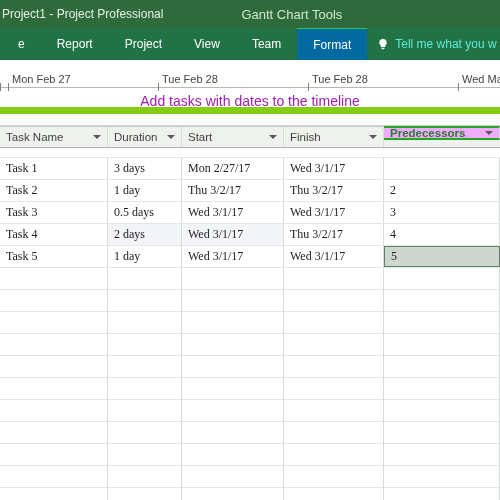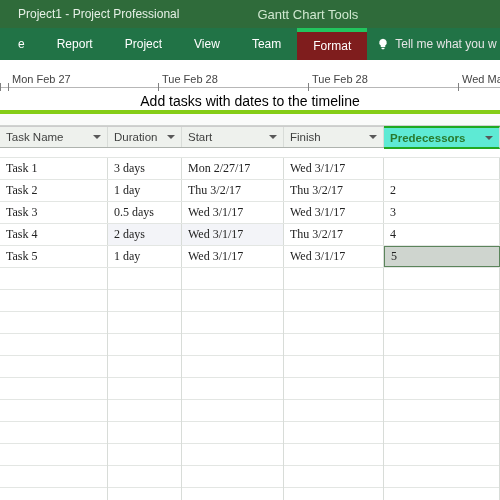--- a/index.html
+++ b/index.html
@@ -1,50 +1,50 @@
 <!DOCTYPE html>
 <html><head>
 <meta charset="utf-8">
 <style>
   * { box-sizing: border-box; margin: 0; padding: 0; }
   html, body { width: 500px; height: 500px; overflow: hidden; font-family: "Segoe UI", Arial, sans-serif; font-size: 12px; background: #fff; }
   .titlebar { height: 28px; background: linear-gradient(180deg,#1a1f3a 0%,#0f1428 100%); display:flex; align-items:center; }
-  .titlebar-inner { background:#2f6b3a; height:28px; flex:1; display:flex; align-items:center; padding:0 18px; gap:18px; color:#fff; }
+  .titlebar-inner { background:#2f6b3a; height:28px; flex:1; display:flex; align-items:center; padding:0 2px; gap:18px; color:#fff; }
   .title-app { font-size:12px; color:#e6f0e6; }
   .title-tools { font-size:13px; color:#d0e8d0; margin-left:60px; }
   .ribbon-tabs { background:#217346; height:32px; display:flex; align-items:center; padding:0 0 0 2px; color:#fff; font-size:12px; }
   .ribbon-tabs .tab { padding:0 16px; height:32px; display:flex; align-items:center; cursor:pointer; }
-  .ribbon-tabs .tab.active { background:#7f1d1d; border-top:4px solid #22c55e; }
-  .tellme { display:flex; align-items:center; gap:6px; color:#e5e5e5; margin-left:10px; }
+  .ribbon-tabs .tab.active { background:#0369a1; border-top:1px solid #22c55e; }
+  .tellme { display:flex; align-items:center; gap:6px; color:#5eead4; margin-left:10px; }
   .bulb-icon { width:12px; height:12px; display:inline-block; }
   .bulb-icon svg { fill:#fff; }
   .timeline { height:28px; border-bottom:1px solid #b7b7b7; display:flex; align-items:flex-end; padding-top:18px; font-size:11px; color:#444; }
   .timeline .tick { position:relative; flex:0 0 auto; }
   .timeline .tick::before { content:''; position:absolute; left:0; top:-4px; height:8px; width:1px; background:#808080; }
   .tick-0 { width:8px; }
   .tick-1 { width:150px; }
   .tick-2 { width:150px; }
   .tick-3 { width:150px; }
   .tick-4 { width:80px; }
   .tick span { position:absolute; left:4px; top:-14px; }
-  .timeline-hint { height:26px; text-align:center; font-size:14px; color:#000000; line-height:26px; border-bottom:4px solid #84cc16; }
+  .timeline-hint { height:26px; text-align:center; font-size:14px; color:#a21caf; line-height:26px; border-bottom:7px solid #84cc16; }
   .grid { width:100%; }
   .grid-header, .grid-row { display:flex; height:22px; }
   .grid-header { background:#eef1ed; border-top:1px solid #ccc; border-bottom:1px solid #aeb3ae; }
   .cell { border-right:1px solid #d8dcd8; display:flex; align-items:center; padding:0 6px; font-size:12px; overflow:hidden; white-space:nowrap; }
   .grid-row { border-bottom:1px solid #e3e6e3;font-family:Liberation Serif, serif; }
   .grid-header .cell { color:#3f403f; font-size:11.5px; position:relative; cursor:pointer;align-items:center; }
   .grid-header .cell .caret { margin-left:auto; }
   .caret svg { width:8px; height:8px; fill:#585858; }
   .col-name { width:108px; }
   .col-dur  { width:74px; }
   .col-start{ width:102px; }
   .col-fin  { width:100px; }
   .col-pred { width:116px; }
-  .grid-header .col-pred { color:#287a2d; font-weight:600; border-bottom:2px solid #21a821; border-top:2px solid #21a821; margin-top:-1px; height:23px; background:#5eead4; }
+  .grid-header .col-pred { color:#287a2d; font-weight:600; border-bottom:2px solid #21a821; border-top:2px solid #21a821; margin-top:-1px; height:14px; background:#f0abfc; }
   .row-data .cell { color:#222; }
   .row-data.sel .col-dur, .row-data.sel .col-start { background:#f3f4f8; }
   .row-data.predsel .col-pred { background:#cfd5cf; border:1px solid #5b845b; }
   .empty-row .cell { height:22px; }
 </style>
 </head>
 <body>
 
 <div class="titlebar">
   <div class="titlebar-inner">

